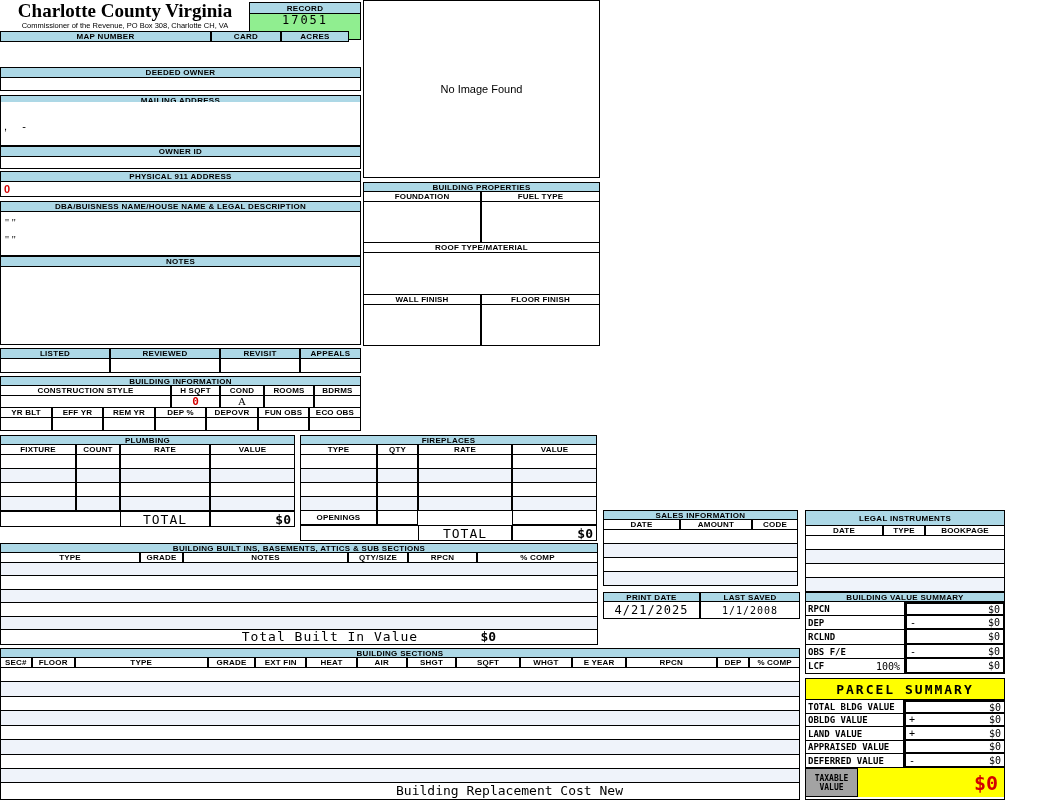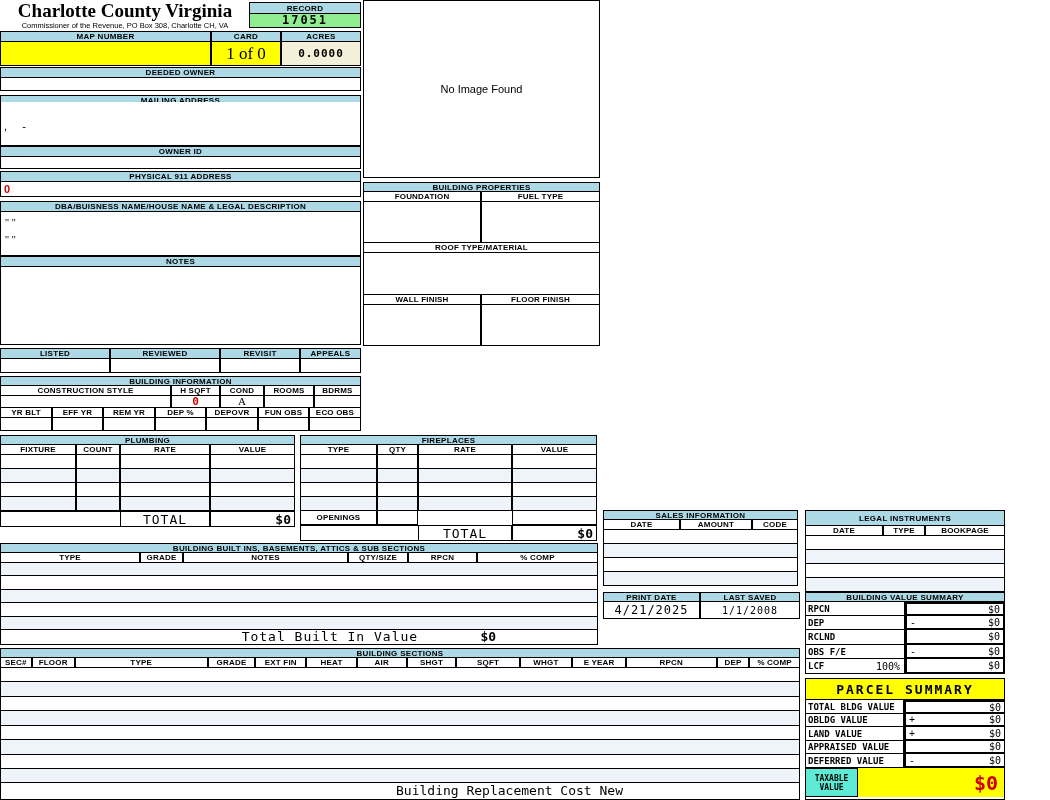--- a/index.html
+++ b/index.html
@@ -28,33 +28,28 @@
 </head>
 <body>
 
 <div class="abs" style="left:2px;top:1px;width:246px;height:28px">
   <div class="serif" style="font-weight:bold;font-size:19px;line-height:20px;text-align:center;white-space:nowrap">Charlotte County Virginia</div>
   <div style="font-size:7.5px;text-align:center;white-space:nowrap">Commissioner of the Revenue, PO Box 308, Charlotte CH, VA</div>
 </div>
 
 <div class="abs" style="left:249px;top:2px;width:112px">
   <div class="bar" style="height:12px">RECORD</div>
-  <div class="mono bt0 cell" style="height:14px;background:#90EE90;font-weight:bold;font-size:12px;letter-spacing:2px;text-align:center;line-height:13px">17051</div>
+  <div class="mono bt0 cell" style="height:26px;background:#90EE90;font-weight:normal;font-size:12px;letter-spacing:2px;text-align:center;line-height:13px">17051</div>
 </div>
 
 <div class="abs" style="left:0;top:31px;width:361px">
   <div class="row" style="height:11px">
     <div class="bar" style="width:211px">MAP NUMBER</div>
     <div class="bar" style="width:70px">CARD</div>
-    <div class="bar" style="width:80px">ACRES</div>
-  </div>
-  <div class="row" style="height:24px">
-    <div class="cell bt0" style="width:211px;background:#FFFF00"></div>
-    <div class="cell bt0 serif" style="width:70px;background:#FFFF00;font-size:17px;display:flex;align-items:center;justify-content:center">1 of 0</div>
-    <div class="cell bt0 mono" style="width:80px;background:#F3EFD8;font-weight:bold;font-size:11px;letter-spacing:1px;display:flex;align-items:center;justify-content:center">0.0000</div>
+    <div class="bar" style="width:68px">ACRES</div>
   </div>
 </div>
 
 <div class="abs bar" style="left:0;top:67px;width:361px;height:11px">DEEDED OWNER</div>
 <div class="abs cell bt0" style="left:0;top:78px;width:361px;height:13px"></div>
 
 <div class="abs bar" style="left:0;top:95px;width:361px;height:11px">MAILING ADDRESS</div>
 <div class="abs cell bt0" style="left:0;top:102px;width:361px;height:44px;font-size:11px;padding:18px 0 0 3px;white-space:pre">,     -</div>
 
 <div class="abs bar" style="left:0;top:146px;width:361px;height:11px">OWNER ID</div>
@@ -396,20 +391,20 @@
     </div>
   </div>
   <div class="row" style="height:14px">
     <div class="kv-label mono" style="width:98px;border-left:none">DEFERRED VALUE</div>
     <div class="kv-value mono" style="width:100px;border-right:none">
       <span>-</span>
       <span>$0</span>
     </div>
   </div>
   <div class="row" style="height:29px;background:#FFFF00">
-    <div class="mono" style="width:52px;background:#5eead4;border:1px solid #000;border-left:none;font-weight:bold;font-size:8px;line-height:9px;
+    <div class="mono" style="width:52px;background:#a3a3a3;border:1px solid #000;border-left:none;font-weight:bold;font-size:8px;line-height:9px;
                 display:flex;flex-direction:column;align-items:center;justify-content:center">
       <span>TAXABLE</span>
       <span>VALUE</span>
     </div>
     <div class="mono red" style="flex:1;font-weight:bold;font-size:20px;display:flex;align-items:center;justify-content:flex-end;padding-right:6px">$0</div>
   </div>
 </div>
 
 </body></html>

